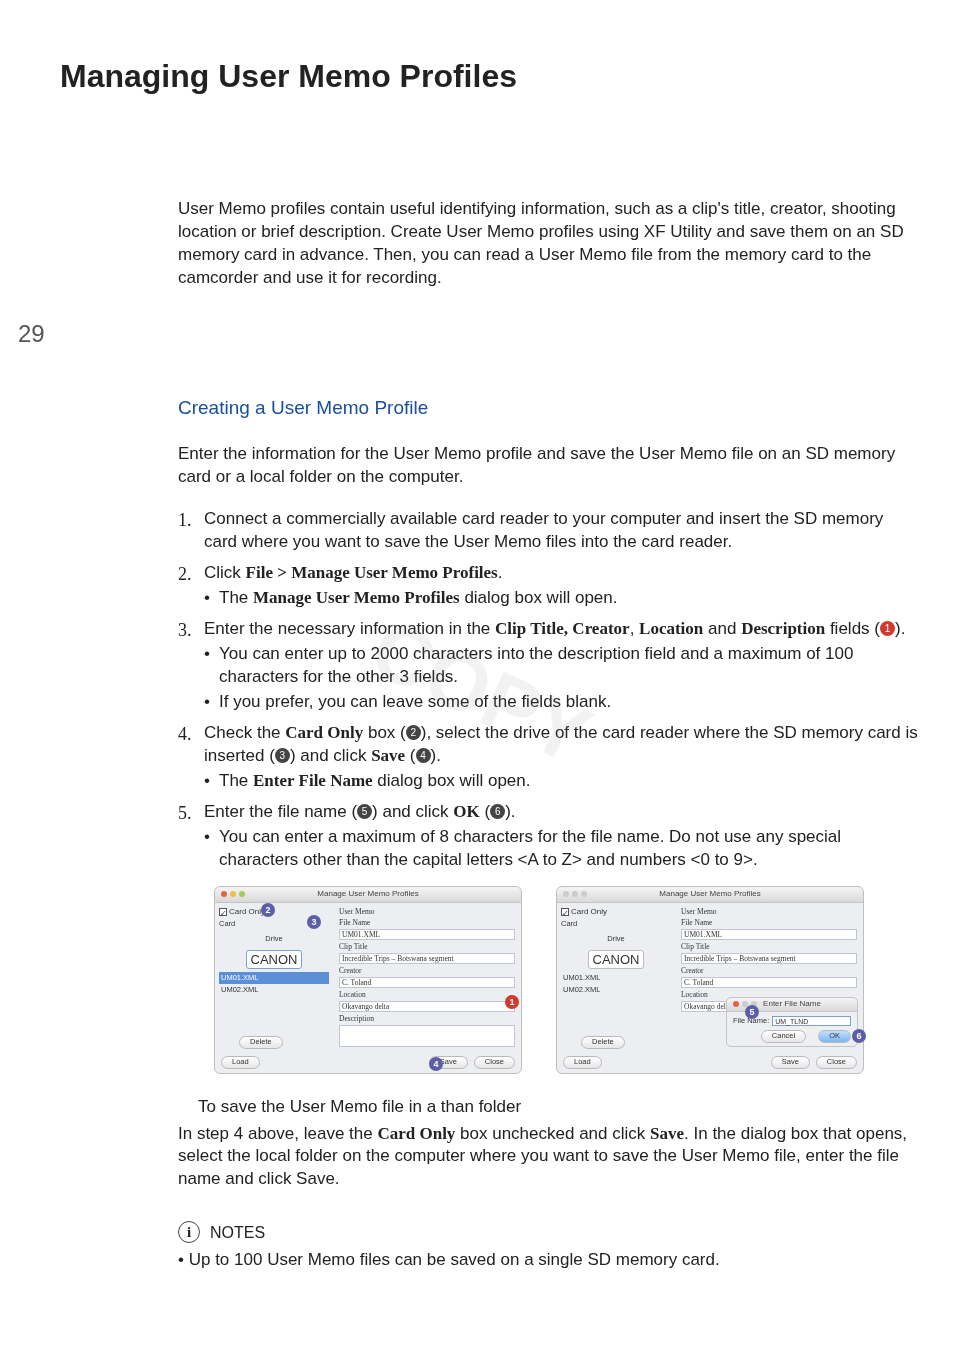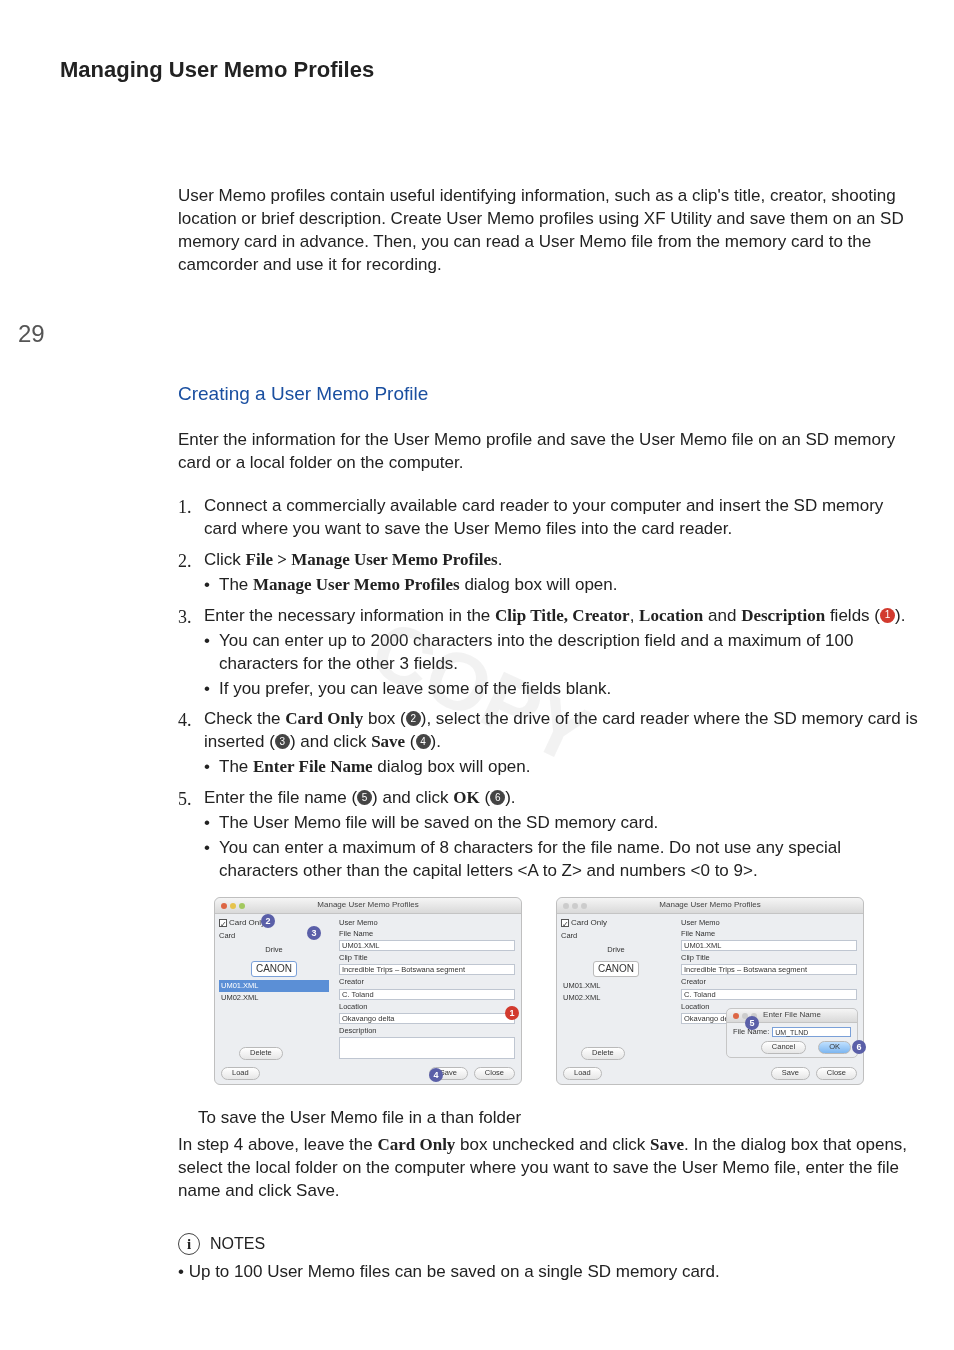--- a/index.html
+++ b/index.html
@@ -17,21 +17,21 @@
     position: absolute;
     left: 18px;
     top: 318px;
     font-size: 24px;
     color: #555;
   }
   .content {
     padding: 55px 28px 0 60px;
   }
   h1.main-title {
-    font-size: 22px;
+    font-size: 32px;
     font-weight: bold;
     margin-bottom: 100px;
   }
   .body-area {
     margin-left: 118px;
     margin-right: 8px;
   }
   .intro {
     font-size: 17px;
     margin-bottom: 105px;
@@ -116,26 +116,26 @@
   .dot { width:6px;height:6px;border-radius:50%;background:#d64; }
   .dot.y{background:#e6c34c}.dot.g{background:#a3c95f}
   .ttl { position:absolute; left:0;right:0; text-align:center; font-size:8px; color:#444;}
   .dlg-body{display:flex;height:150px;}
   .leftcol{width:118px;padding:4px;}
   .co-row{display:flex;align-items:center;gap:2px;}
   .co-row .box{width:8px;height:8px;border:1px solid #555;background:#fff;display:inline-block;}
   .co-row .box.ck::after{content:"✓";font-size:8px;line-height:7px;}
   .cardlbl{font-size:8px;}
   .drive-row{font-size:7.5px;margin-top:4px;display:flex;align-items:center;gap:6px;flex-direction:column;}
-  .sel{border:1px solid #7aa0d8;border-radius:3px;padding:0 4px;background:#fff;font-size:10px;}
+  .sel{border:1px solid #7aa0d8;border-radius:3px;padding:0 4px;background:#fff;font-size:13px;}
   .sel.plain{border-color:#bbb;}
   .flist{margin-top:3px;}
   .flist .fi{font-size:7.5px;padding:1px 2px;}
   .flist .fi.sel1{background:#5b8fd6;color:#fff;}
-  .rightcol{flex:1;padding:4px 6px;}
+  .rightcol{flex:1;padding:4px 6px;font-family:Liberation Serif, serif;}
   .rlabel{font-size:7.5px;margin-bottom:1px;}
   .rin{border:1px solid #bfc6d1;background:#fff;height:11px;font-size:7.5px;padding:0 2px;margin-bottom:2px;}
   .rin.tall{height:22px;}
   .btn{border:1px solid #b9b9b9;border-radius:9px;background:linear-gradient(#fff,#e6e6e6);font-size:7.5px;padding:0 10px;height:13px;display:inline-flex;align-items:center;}
   .bot{position:absolute;bottom:4px;left:6px;right:6px;display:flex;justify-content:space-between;align-items:center;}
   .bot .rbtns{display:flex;gap:6px;}
   .dlb{position:absolute; bottom:24px; left:24px;}
   .marker{position:absolute;display:inline-flex;width:14px;height:14px;border-radius:50%;color:#fff;font-size:9px;align-items:center;justify-content:center;font-weight:bold;}
   .m-red{background:#d23a2e;}
   .m-blue{background:#5a5fa8;}
@@ -193,21 +193,20 @@
       <li>
         <span><span>Check the </span><span class="serif-b">Card Only</span><span> box (</span><span class="num-badge">2</span><span>), select the drive of the card reader where the SD memory card is inserted (</span><span class="num-badge">3</span><span>) and click </span><span class="serif-b">Save</span><span> (</span><span class="num-badge">4</span><span>).</span></span>
         <ul class="sub">
           <li><span>The </span><span class="serif-b">Enter File Name</span><span> dialog box will open.</span></li>
         </ul>
       </li>
 
       <li>
         <span><span>Enter the file name (</span><span class="num-badge">5</span><span>) and click </span><span class="serif-b">OK</span><span> (</span><span class="num-badge">6</span><span>).</span></span>
         <ul class="sub">
-          <li>The User Memo file will be saved on the SD memory card.</li>
           <li>You can enter a maximum of 8 characters for the file name. Do not use any special characters other than the capital letters &lt;A to Z&gt; and numbers &lt;0 to 9&gt;.</li>
         </ul>
       </li>
     </ol>
 
     <div class="figs">
 
       <div class="dlg big">
         <div class="titlebar">
           <span class="dot"></span>

